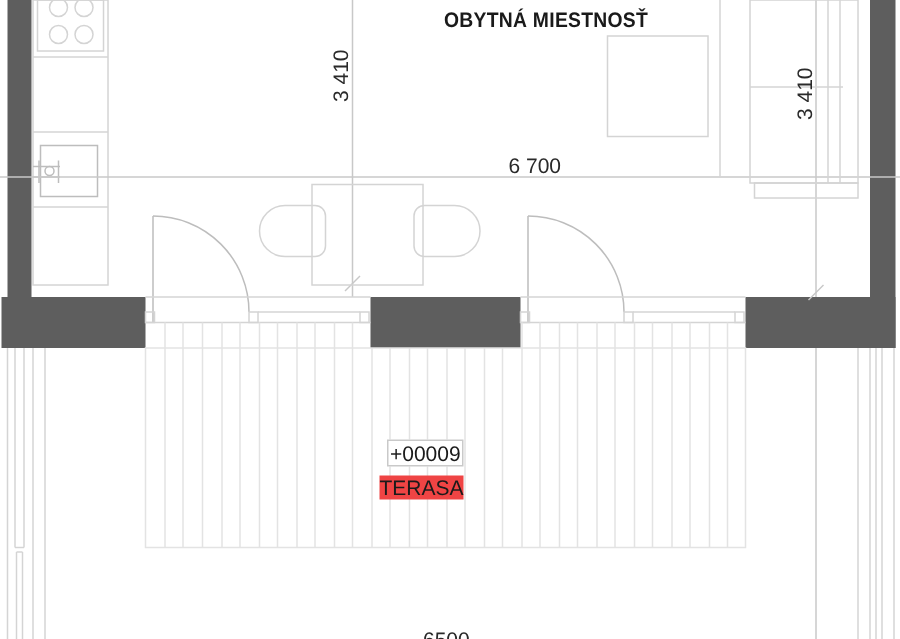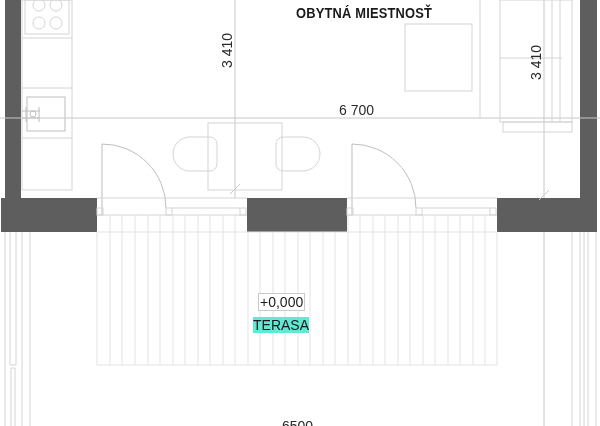--- a/index.html
+++ b/index.html
@@ -155,16 +155,16 @@
   </g>
 </svg>
 
 <div class="label room-title" style="left:296px; top:5px;">OBYTNÁ MIESTNOSŤ</div>
 
 <div class="label dim-text dim-vert" style="left:219px; top:68px;">3 410</div>
 <div class="label dim-text dim-vert" style="left:528px; top:80px;">3 410</div>
 
 <div class="label dim-text" style="left:327px; top:102px;margin-left:12px;">6 700</div>
 
-<div class="label level-box" style="left:258px; top:293px; background:#fff;">+0,000</div>
-<div class="label terrace-label" style="left:253px; top:317px; background:#5eead4;">TERASA</div>
+<div class="label level-box" style="left:258px; top:293px; background:#fff;">+00009</div>
+<div class="label terrace-label" style="left:253px; top:317px; background:#ef4444;">TERASA</div>
 
 <div class="label dim-text" style="left:282px; top:418px;">6500</div>
 
 </body></html>

